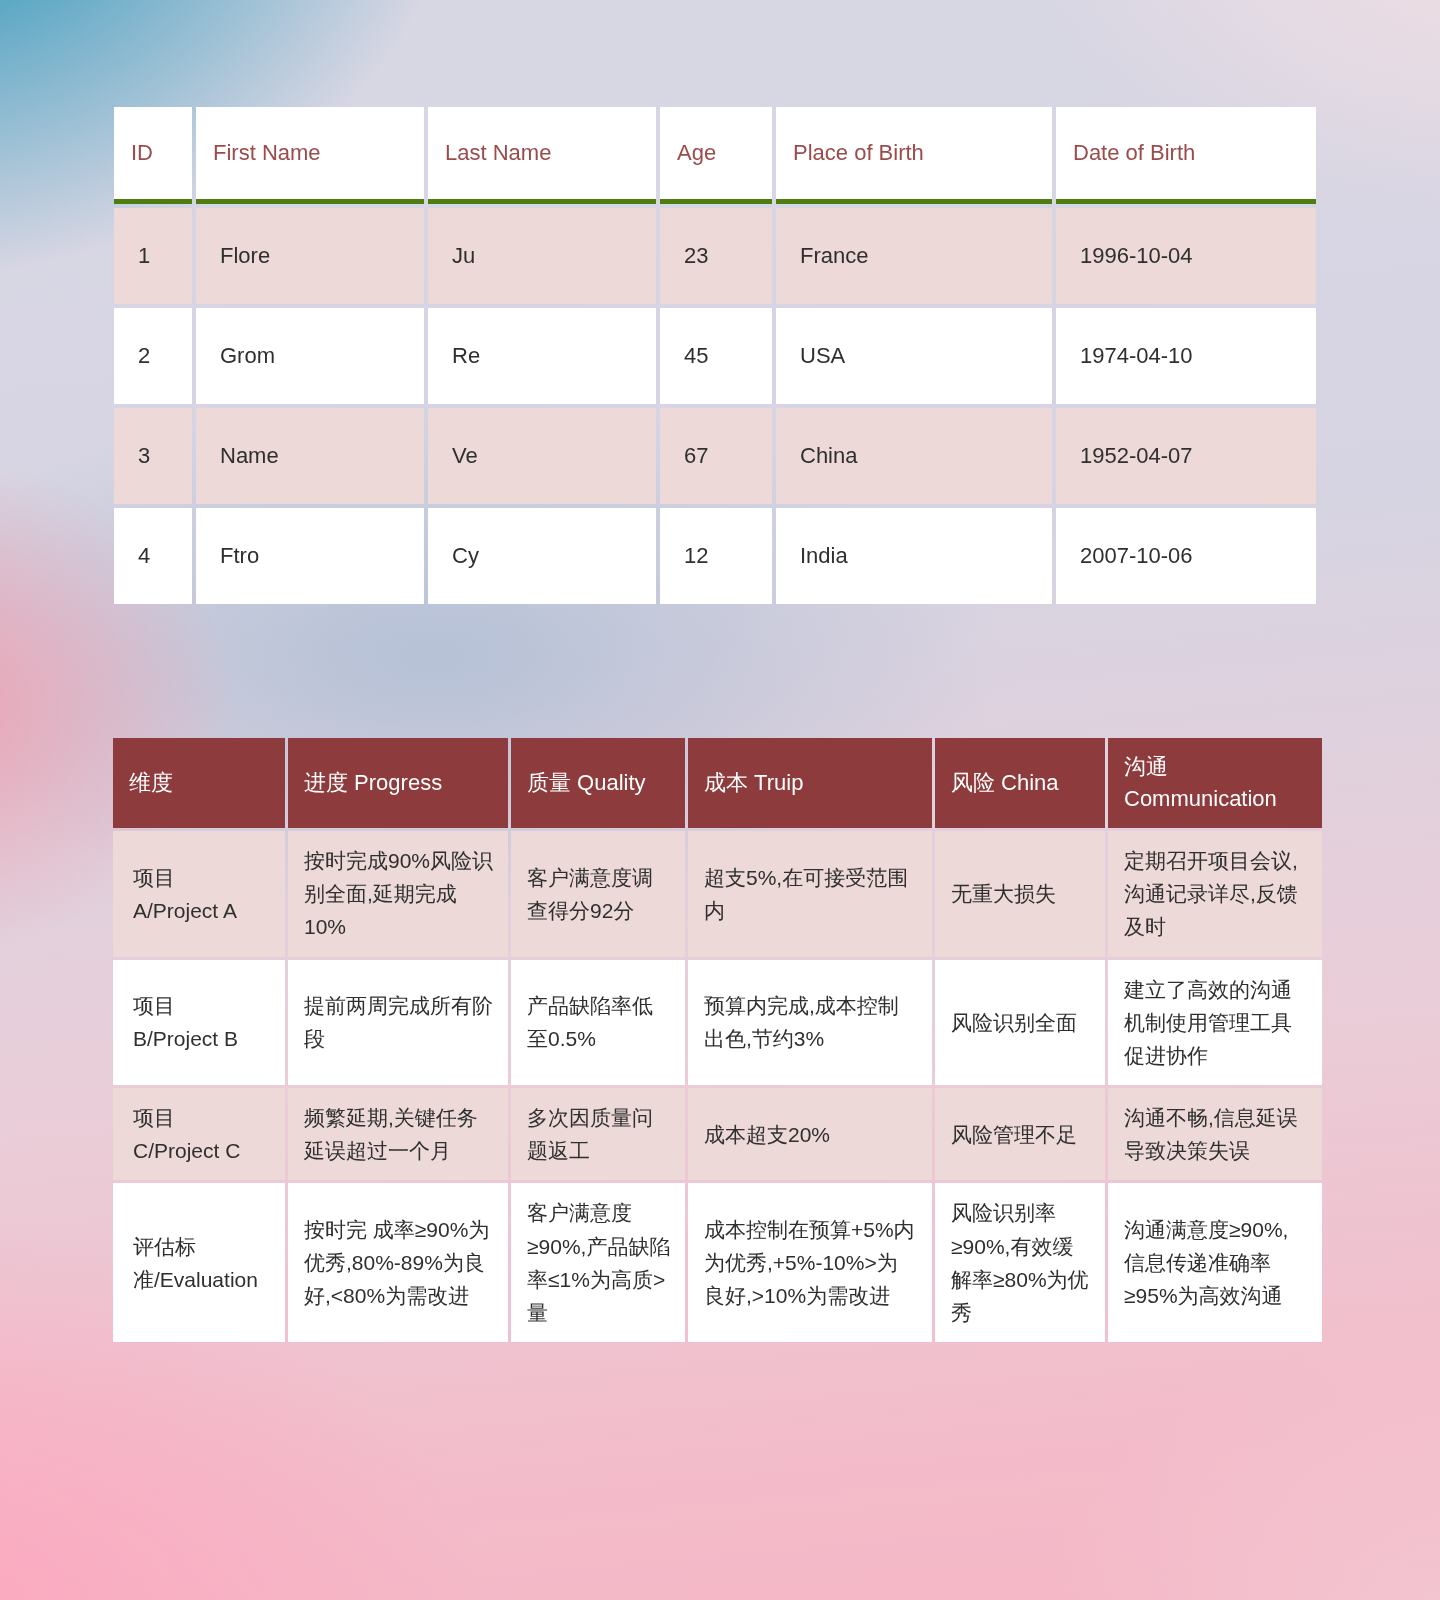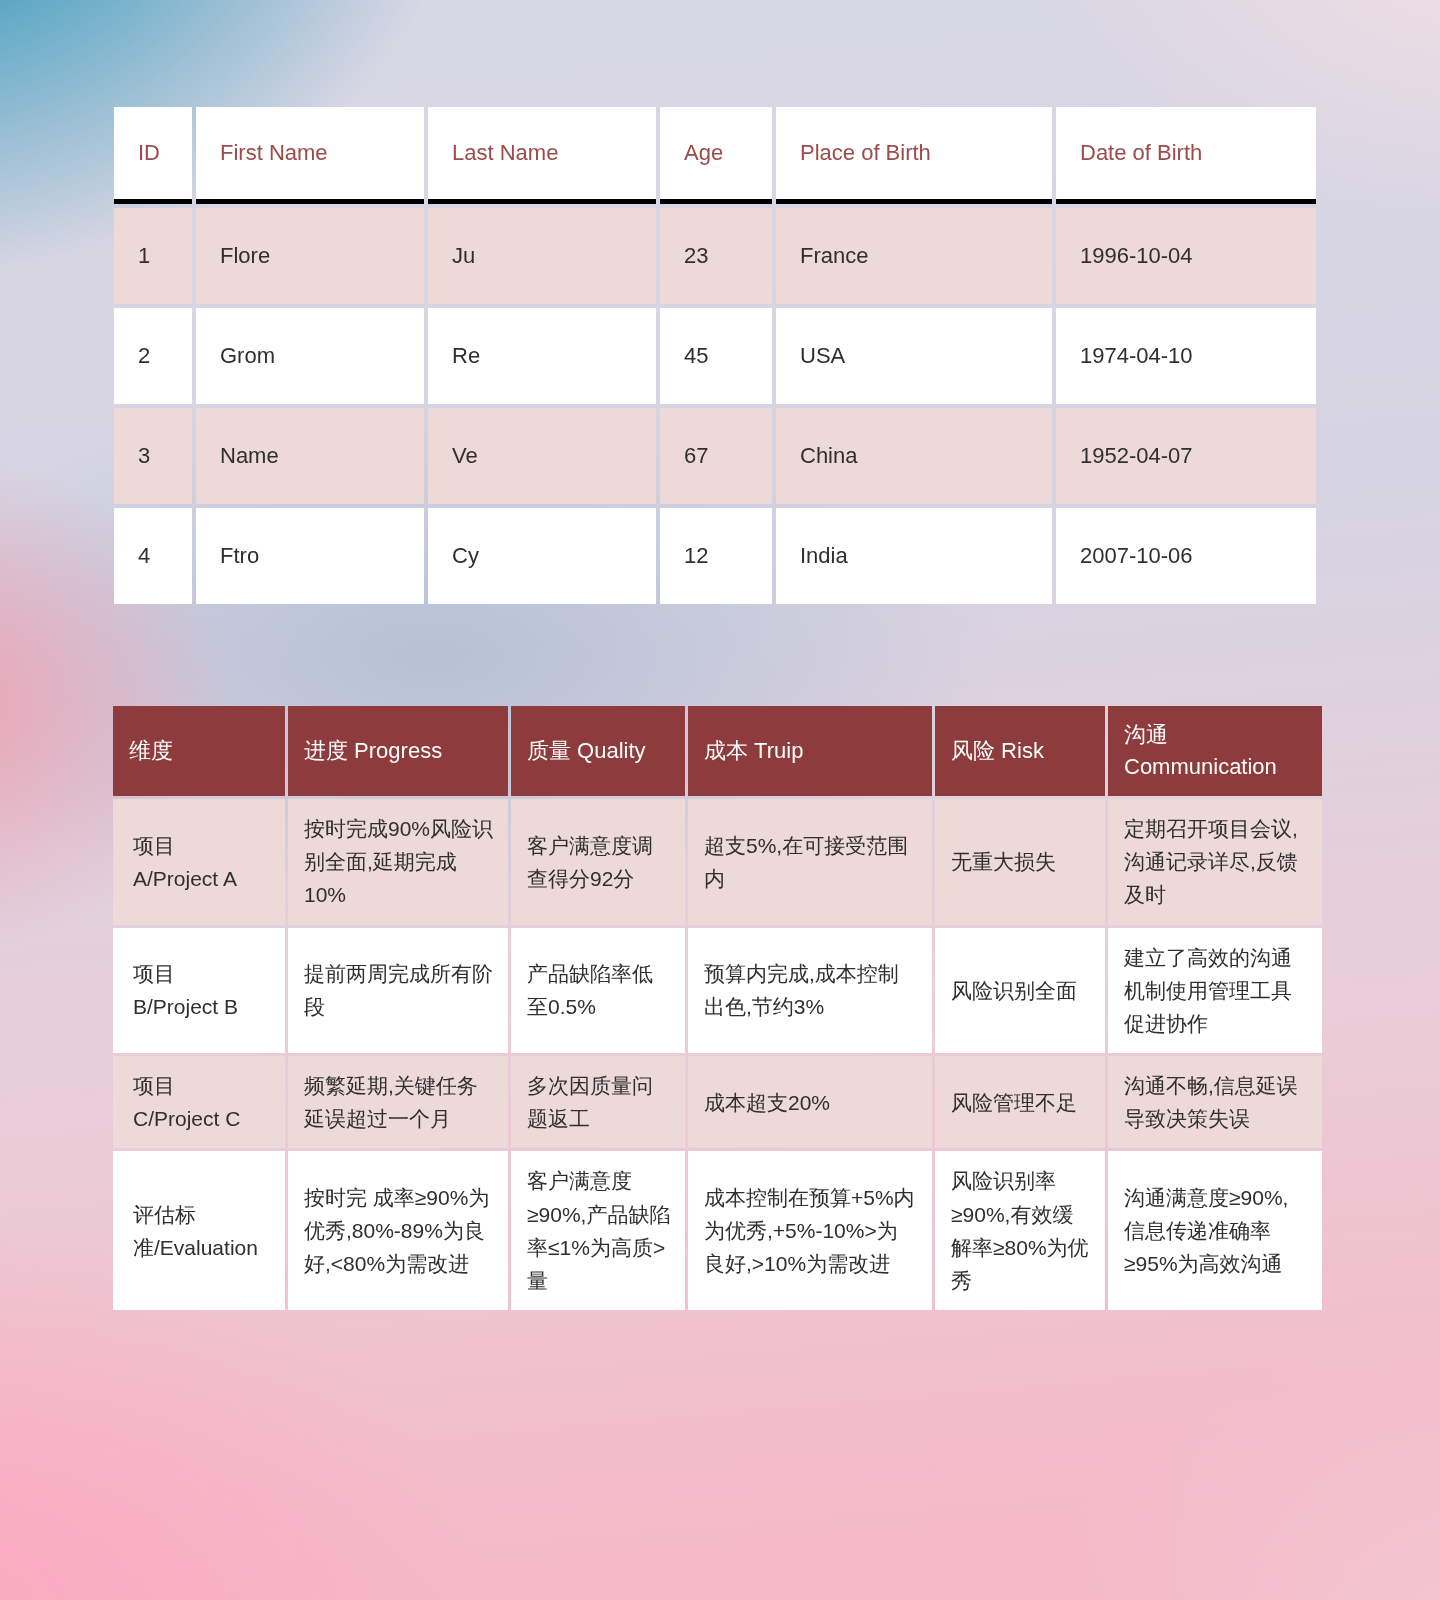--- a/index.html
+++ b/index.html
@@ -17,33 +17,33 @@
   }
 
   table{border-collapse:separate;table-layout:fixed;}
 
   
   .people-table{
     position:absolute;left:110px;top:103px;width:1210px;border-spacing:4px;
   }
   .people-table th{
     background:#ffffff;color:#9c4a4a;font-weight:400;text-align:left;
-    font-size:22px;height:92px;padding:0 8px 0 24px;vertical-align:middle;
-    border-bottom:5px solid #000000;
+    font-size:22px;height:92px;padding:0 8px 0 17px;vertical-align:middle;
+    border-bottom:5px solid #4d7c0f;
   }
   .people-table td{
     font-size:22px;color:#2f2f2f;height:96px;padding:0 8px 0 24px;
     vertical-align:middle;text-align:left;
   }
   .row-pink td{background:#ecd9d8;}
   .row-white td{background:#ffffff;}
 
   
   .project-table{
-    position:absolute;left:110px;top:703px;width:1215px;border-spacing:3px;
+    position:absolute;left:110px;top:735px;width:1215px;border-spacing:3px;
   }
   .project-table th{
     background:#8d3b3c;color:#ffffff;font-weight:400;text-align:left;
     font-size:22px;height:70px;padding:10px 10px 10px 16px;
     vertical-align:middle;line-height:1.45;
   }
   .project-table td{
     font-size:21px;color:#2f2f2f;padding:13px 14px 13px 16px;
     vertical-align:middle;text-align:left;line-height:1.58;
   }
@@ -115,21 +115,21 @@
     <col style="width:244px">
       <col style="width:170px">
       <col>
   </colgroup>
   <thead>
     <tr>
       <th>维度</th>
       <th>进度 Progress</th>
       <th>质量 Quality</th>
       <th>成本 Truip</th>
-      <th>风险 Risk</th>
+      <th>风险 China</th>
       <th>沟通 Communication</th>
     </tr>
   </thead>
   <tbody>
     <tr class="row-pink">
       <td class="dim">项目
 A/Project A</td>
       <td>按时完成90%风险识别全面,延期完成10%</td>
       <td>客户满意度调查得分92分</td>
       <td>超支5%,在可接受范围内</td>

